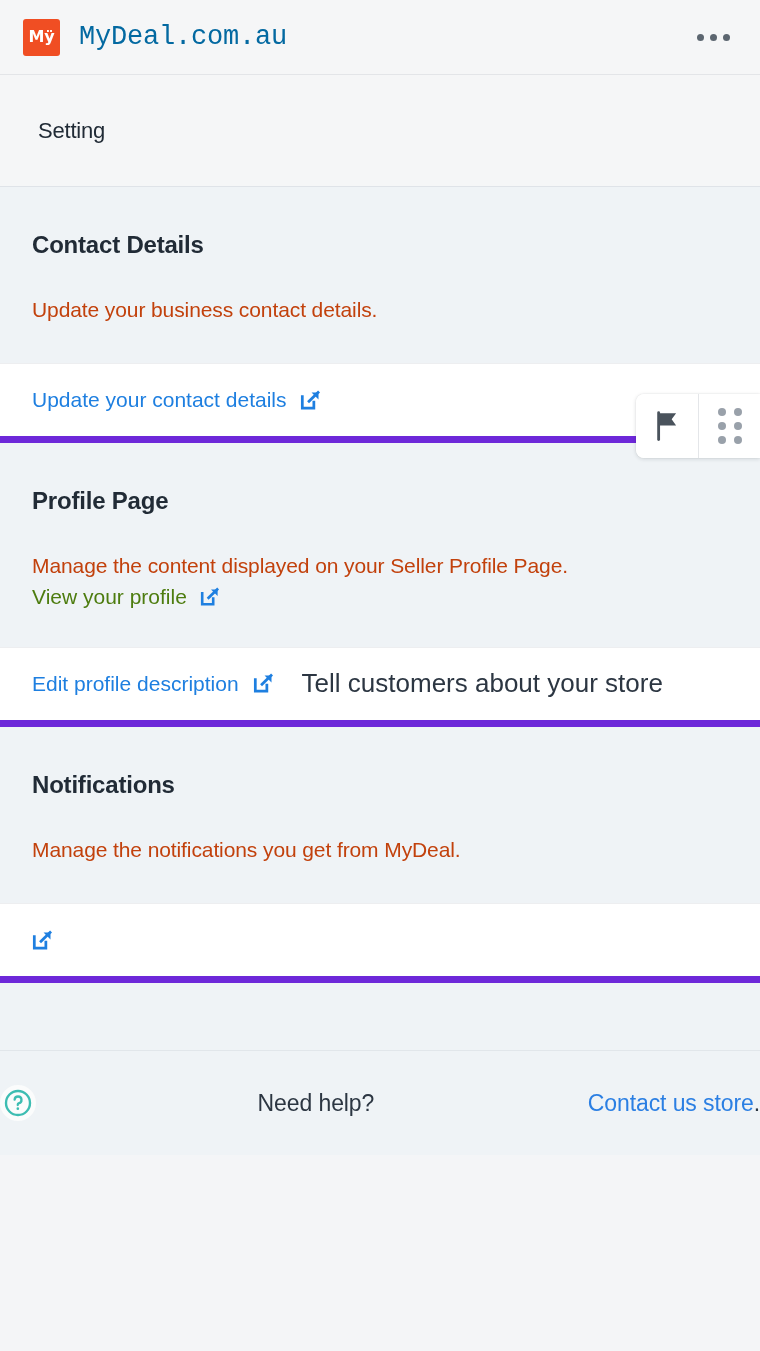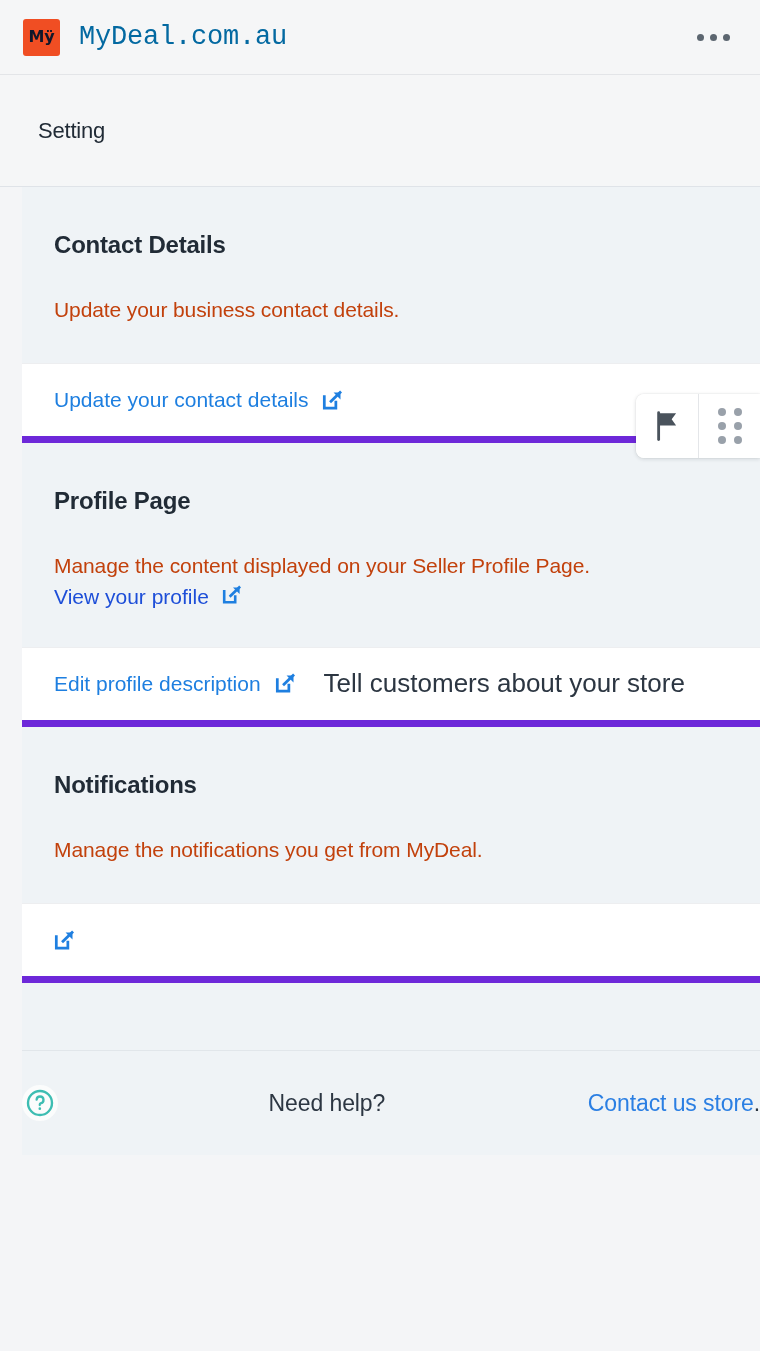--- a/index.html
+++ b/index.html
@@ -39,21 +39,21 @@
     width: 37px;
     height: 37px;
     background: #f04e23;
     border-radius: 3px;
     display: flex;
     align-items: center;
     justify-content: center;
     flex: 0 0 auto;
   }
   .brand-logo-text {
-    color: #0f172a;
+    color: #ffffff;
     font-size: 16px;
     font-weight: bold;
     letter-spacing: -0.3px;
     line-height: 1;
     font-family: "DejaVu Sans", sans-serif;
   }
   .brand-title {
     font-size: 27px;
     color: #0369a1;
     letter-spacing: -0.2px;
@@ -87,21 +87,21 @@
     border-bottom: 1px solid #dfe3e8;
   }
   .page-title {
     font-size: 22px;
     color: #212b36;
     font-weight: normal;
     letter-spacing: -0.2px;
   }
 
   
-  .content { position: relative; padding-left: 22px; }
+  .content { position: relative; }
 
   .section {
     background: #eff3f6;
     padding: 44px 32px 38px 32px;
     position: relative;
   }
   .section-title {
     font-size: 24px;
     font-weight: bold;
     color: #212b36;
@@ -111,23 +111,23 @@
   .section-desc {
     font-size: 21px;
     color: #c2410c;
     line-height: 1.45;
     letter-spacing: -0.1px;
   }
 
   
   .inline-link {
     display: inline-flex;
-    align-items: flex-start;
+    align-items: center;
     gap: 13px;
-    color: #1d4ed8;
+    color: #4d7c0f;
     font-size: 21px;
     text-decoration: none;
     cursor: pointer;
     margin-top: 3px;
   }
 
   
   .row {
     background: #ffffff;
     min-height: 80px;

